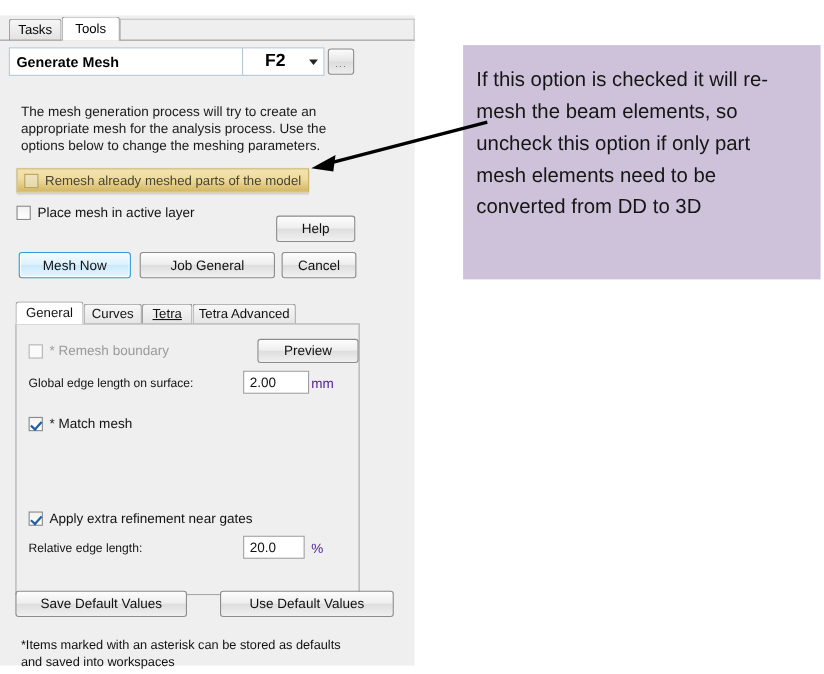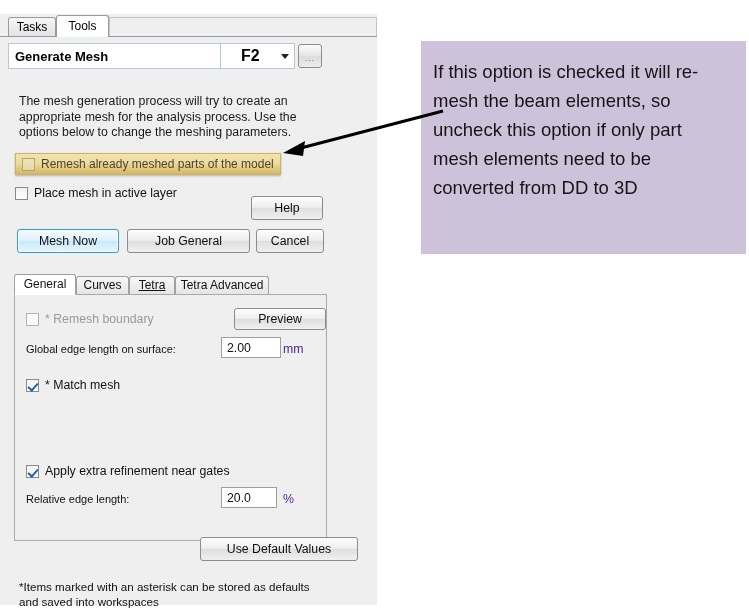--- a/index.html
+++ b/index.html
@@ -388,20 +388,21 @@
       <span class="lbl">Apply extra refinement near gates</span>
     </div>
 
     <div class="field-label" style="left:11px; top:198px;">Relative edge length:</div>
     <div class="txtinput" style="left:206px; top:192px; width:56px; height:21px;">
       <span>20.0</span>
     </div>
     <div class="unit" style="left:268px; top:197px;">%</div>
   </div>
 
+  <div class="btn" style="left:14px; top:523px; width:156px; height:24px;">Save Default Values</div>
   <div class="btn" style="left:172px; top:523px; width:158px; height:24px;margin-left:28px;">Use Default Values</div>
 
   <div class="footnote">*Items marked with an asterisk can be stored as defaults and saved into workspaces</div>
 </div>
 
 <div id="callout">
   <span>If this option is checked it will re-mesh the beam elements, so uncheck this option if only part mesh elements need to be converted from DD to 3D</span>
 </div>
 
 <svg id="arrow" viewBox="0 0 175 70" width="175" height="70">

